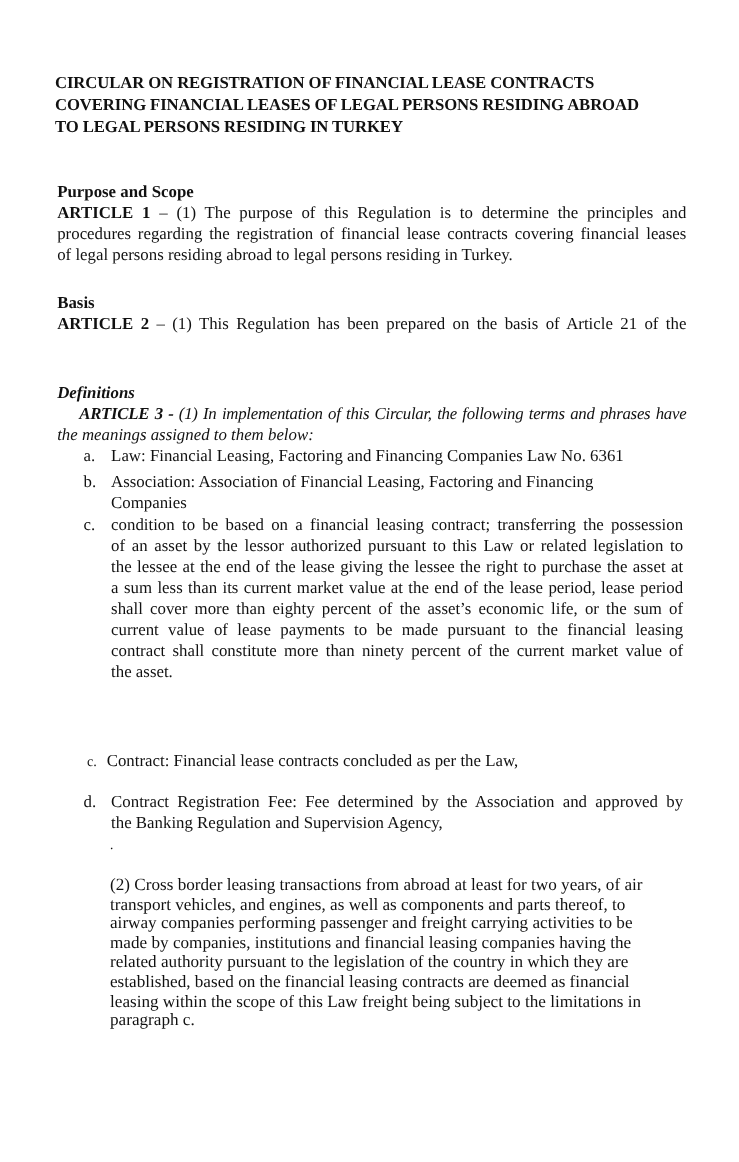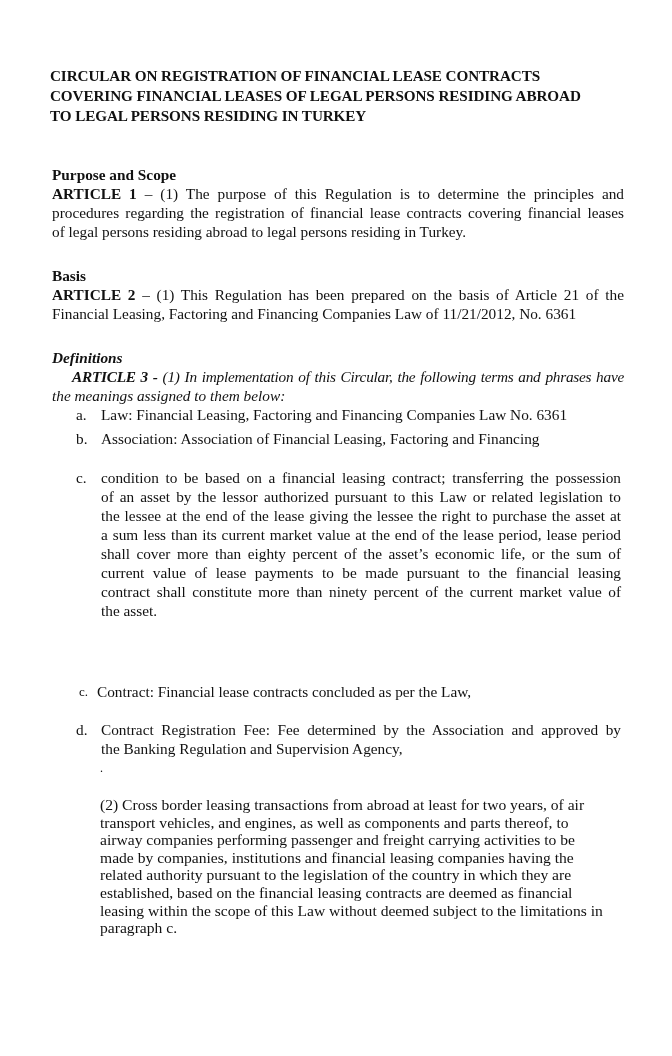--- a/index.html
+++ b/index.html
@@ -110,40 +110,40 @@
   <div class="block" style="top:165px;">
     <div class="heading">Purpose and Scope</div>
     <div class="line"><span class="art-label">ARTICLE 1</span><span> – (1) The purpose of this Regulation is to determine the principles and</span></div>
     <div class="line">procedures regarding the registration of financial lease contracts covering financial leases</div>
     <div class="line last">of legal persons residing abroad to legal persons residing in Turkey.</div>
   </div>
 
   <div class="block" style="top:266px;">
     <div class="heading">Basis</div>
     <div class="line"><span class="art-label">ARTICLE 2</span><span> – (1) This Regulation has been prepared on the basis of Article 21 of the</span></div>
-    <div class="line last">Financial Leasing, Factoring and Financing Companies Law of 11/21/2012, No. 6361</div>
   </div>
 
   <div class="block" style="top:348px;font-style:italic;">
     <div class="heading">Definitions</div>
     <div class="line" style="letter-spacing:-0.25px;margin-left:20px;"><span class="art-label">ARTICLE 3 -</span><span> (1) In implementation of this Circular, the following terms and phrases have</span></div>
     <div class="line last">the meanings assigned to them below:</div>
   </div>
 
   <div class="list-item" style="left:72px; top:405px;">
     <span class="list-marker">a.</span>
     <div class="list-text">
       <div class="line last">Law: Financial Leasing, Factoring and Financing Companies Law No. 6361</div>
     </div>
   </div>
 
   <div class="list-item" style="left:72px; top:429px;">
     <span class="list-marker">b.</span>
     <div class="list-text">
       <div class="line last">Association: Association of Financial Leasing, Factoring and Financing</div>
+      <div class="line last">Companies</div>
     </div>
   </div>
 
   <div class="list-item" style="left:72px; top:468px;">
     <span class="list-marker">c.</span>
     <div class="list-text">
       <div class="line">condition to be based on a financial leasing contract; transferring the possession</div>
       <div class="line">of an asset by the lessor authorized pursuant to this Law or related legislation to</div>
       <div class="line">the lessee at the end of the lease giving the lessee the right to purchase the asset at</div>
       <div class="line">a sum less than its current market value at the end of the lease period, lease period</div>
@@ -171,17 +171,17 @@
 
   <div class="stray-dot">.</div>
 
   <div class="para2">
     <div class="line">(2) Cross border leasing transactions from abroad at least for two years, of air</div>
     <div class="line">transport vehicles, and engines, as well as components and parts thereof, to</div>
     <div class="line">airway companies performing passenger and freight carrying activities to be</div>
     <div class="line">made by companies, institutions and financial leasing companies having the</div>
     <div class="line">related authority pursuant to the legislation of the country in which they are</div>
     <div class="line">established, based on the financial leasing contracts are deemed as financial</div>
-    <div class="line">leasing within the scope of this Law without deemed subject to the limitations in</div>
+    <div class="line">leasing within the scope of this Law freight being subject to the limitations in</div>
     <div class="line">paragraph c.</div>
   </div>
 
 </div>
 
 </body></html>

